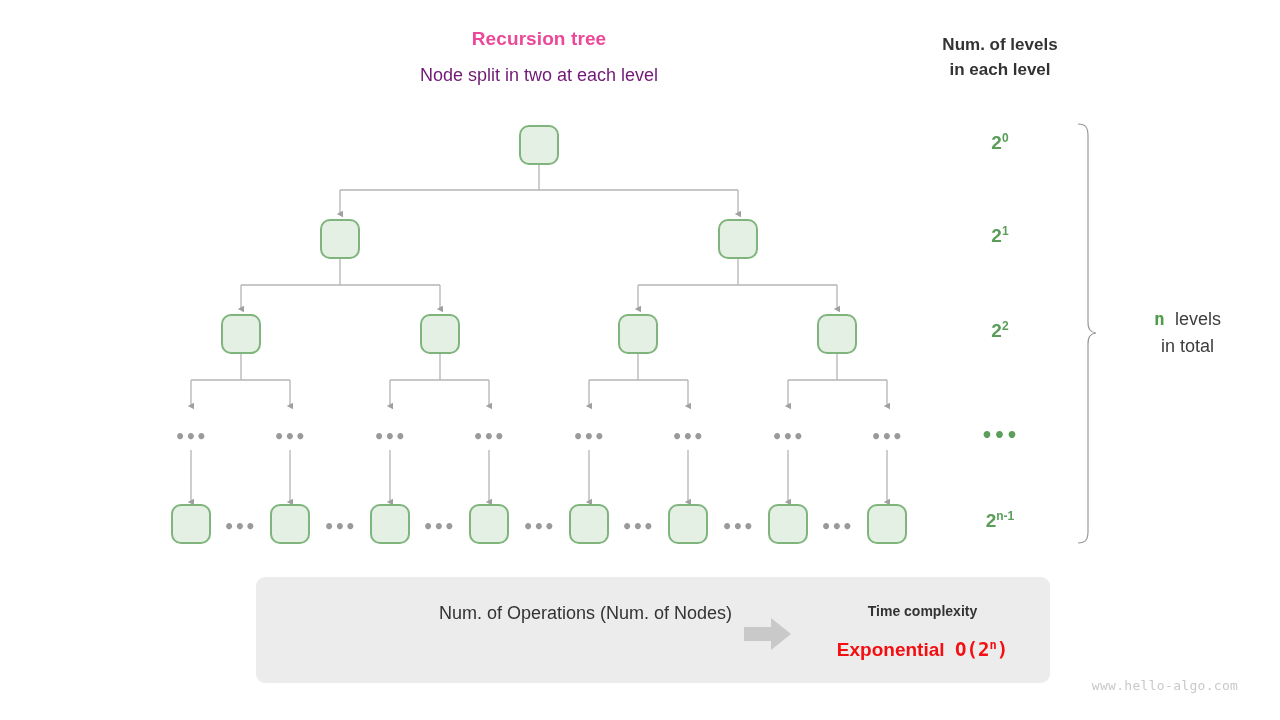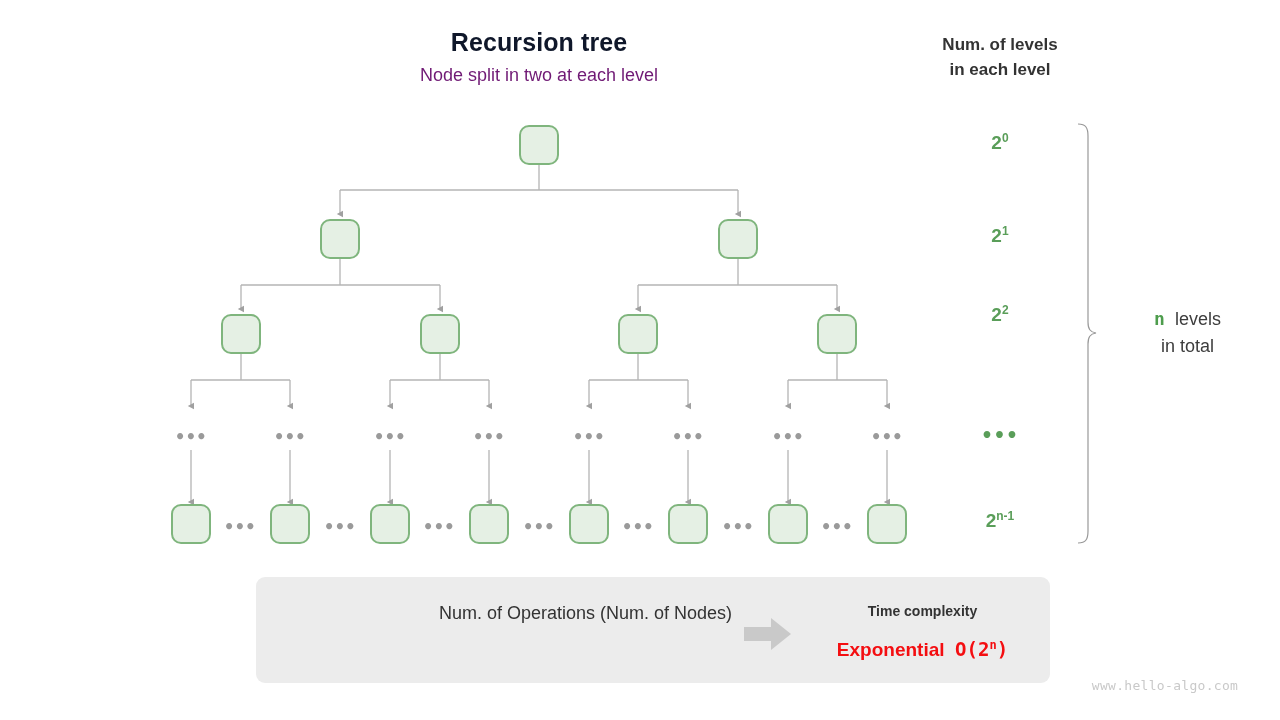--- a/index.html
+++ b/index.html
@@ -22,23 +22,23 @@
     top: 0;
     width: 1280px;
     height: 720px;
   }
   .abs { position: absolute; }
 
   
   .title-main {
     left: 339px; top: 28px; width: 400px;
     text-align: center;
-    font-size: 25px;
-    font-weight: bold;
-    color: #0f172a;
+    font-size: 19px;
+    font-weight: bold;
+    color: #ec4899;
     letter-spacing: .1px;
   }
   .title-sub {
     left: 319px; top: 65px; width: 440px;
     text-align: center;
     font-size: 18px;
     font-weight: normal;
     color: #701a75;
   }
   .col-title {
@@ -275,21 +275,21 @@
   <div class="abs dots-mark" style="left:618px; top:517px;">•••</div>
   <div class="abs dots-mark" style="left:718px; top:517px;">•••</div>
   <div class="abs dots-mark" style="left:817px; top:517px;">•••</div>
 
   <div class="abs lvl-label" style="top:132px;">
     <span>2</span><sup>0</sup>
   </div>
   <div class="abs lvl-label" style="top:225px;">
     <span>2</span><sup>1</sup>
   </div>
-  <div class="abs lvl-label" style="top:304px;">
+  <div class="abs lvl-label" style="top:320px;">
     <span>2</span><sup>2</sup>
   </div>
   <div class="abs lvl-dots" style="top:424px;">•••</div>
   <div class="abs lvl-label" style="top:510px;">
     <span>2</span><sup>n-1</sup>
   </div>
 
   <div class="abs total-note">
     <div>
       <span class="nvar">n</span>&nbsp;

